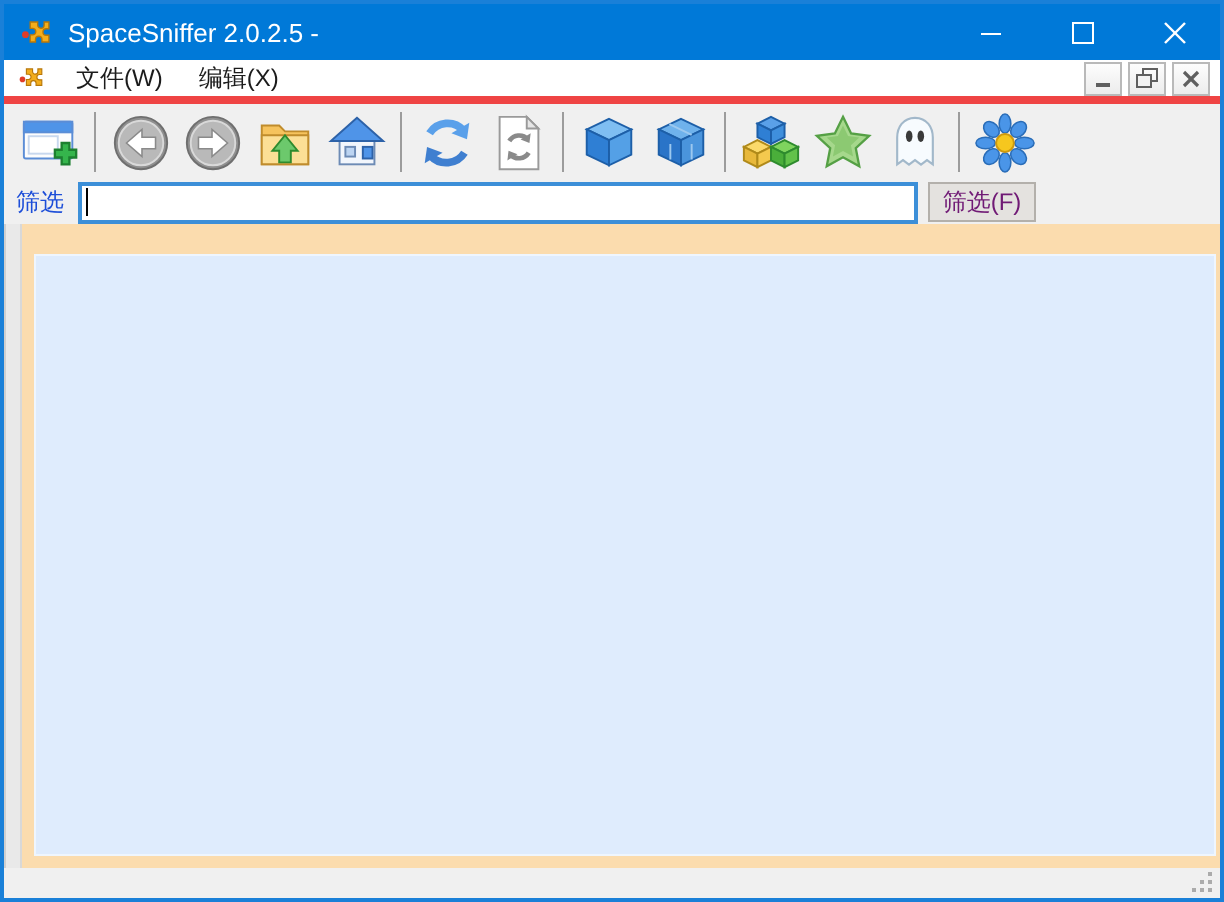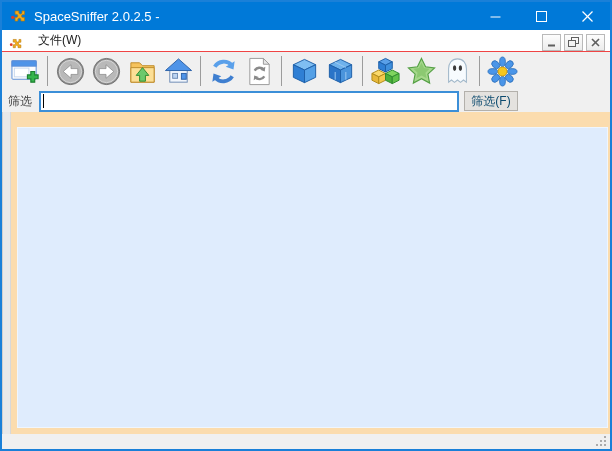--- a/index.html
+++ b/index.html
@@ -11,48 +11,48 @@
             display:flex; flex-direction:column; overflow:hidden; }
 
   
   .titlebar { height:28px; background:#0079d8; display:flex; align-items:center; flex:0 0 auto; }
   .title-icon { width:17px; height:17px; margin:0 7px 0 8px; flex:0 0 auto; }
   .title-text { color:#ffffff; font-size:13px; white-space:nowrap; }
   .caption-btns { margin-left:auto; display:flex; height:100%; }
   .cap-btn { width:46px; height:100%; display:flex; align-items:center; justify-content:center; }
 
   
-  .menubar { height:22px; background:#ffffff; display:flex; align-items:flex-end;
-             border-bottom:1px solid #ef4444; flex:0 0 auto; }
+  .menubar { height:22px; background:#ffffff; display:flex; align-items:center;
+             border-bottom:4px solid #ef4444; flex:0 0 auto; }
   .menu-icon { width:14px; height:14px; margin:0 6px 0 7px; flex:0 0 auto; }
   .menu-item { padding:0 9px; height:100%; display:flex; align-items:center; color:#1b1b1b; cursor:default; }
   .mdi-btns { margin-left:auto; display:flex; gap:3px; margin-right:5px; }
   .mdi-btn { width:19px; height:17px; background:linear-gradient(#fdfdfd,#ececec);
              border:1px solid #b9b9b9; display:flex; align-items:center; justify-content:center; }
 
   
   .toolbar { height:38px; background:#f0f0f0; display:flex; align-items:center;
              padding-left:5px; flex:0 0 auto; }
   .tb-btn { width:36px; height:36px; display:flex; align-items:center; justify-content:center;
             background:transparent; border:none; }
   .tb-btn svg { width:31px; height:31px; }
   .tb-sep { width:1px; height:30px; background:#9c9c9c; margin:0 4px; }
 
   
   .filterbar { height:22px; background:#f0f0f0; display:flex; align-items:center;
                padding-left:6px; flex:0 0 auto; }
-  .filter-label { margin-right:7px; color:#404040; }
+  .filter-label { margin-right:7px; color:#1d4ed8; }
   .filter-input-wrap { position:relative; width:420px; height:21px; }
   .filter-input { width:100%; height:100%; border:2px solid #3c8fd8; background:#fff;
                   font:12px "Liberation Sans","DejaVu Sans",sans-serif; padding:0 3px; outline:none; }
   .caret { position:absolute; left:4px; top:3px; width:1px; height:14px; background:#000;
            animation:blink 1s steps(1) infinite; }
   @keyframes blink { 50% { opacity:0; } }
   .filter-btn { margin-left:5px; width:54px; height:20px; background:#e4e2df;
-                border:1px solid #b3b0ab; color:#0c4a6e;
+                border:1px solid #b3b0ab; color:#701a75;
                 font:12px "Liberation Sans","DejaVu Sans",sans-serif; }
 
   
   .client { position:relative; flex:1 1 auto; background:#f0f0f0; }
   .left-strip { position:absolute; left:0; top:0; bottom:15px; width:9px;
                 background:#e9e9e9; border-left:1px solid #cfcfcf; border-right:1px solid #d8d8d8; }
   .child-frame { position:absolute; left:9px; right:0; top:0; bottom:15px; background:#fbdcae; }
   .view-canvas { position:absolute; left:6px; right:2px; top:15px; bottom:6px;
                  background:#dfecfd; border:1px solid #eff6fe; }
   .statusbar { position:absolute; left:0; right:0; bottom:0; height:15px; background:#f0f0f0; }
@@ -91,20 +91,21 @@
       </div>
     </div>
   </div>
 
   <div class="menubar">
     <svg class="menu-icon" viewBox="0 0 20 20">
       <circle cx="3.2" cy="11" r="2" fill="#e03c28"></circle>
       <path d="M6 3.5h4.4v1.8a1.9 1.9 0 1 0 3.8 0V3.5H17v4h-1.6a1.9 1.9 0 1 0 0 3.8H17v4h-4.1v-1.5a1.9 1.9 0 1 0-3.8 0v1.5H6v-4.2h1.4a1.9 1.9 0 1 0 0-3.8H6z" fill="#f3ad1c" stroke="#b87708" stroke-width="0.8"></path>
     </svg>
     <div class="menu-item">文件(W)</div>
+    <div class="menu-item">编辑(X)</div>
     <div class="mdi-btns">
       <div class="mdi-btn">
         <svg width="9" height="9">
             <line x1="1" y1="7.5" x2="8" y2="7.5" stroke="#5f5f5f" stroke-width="2"></line>
           </svg>
       </div>
       <div class="mdi-btn">
         <svg width="11" height="11">
           <rect x="3.5" y="0.5" width="7" height="6" fill="none" stroke="#5f5f5f"></rect>
           <rect x="0.5" y="3.5" width="7" height="6" fill="#f2f2f2" stroke="#5f5f5f"></rect>

